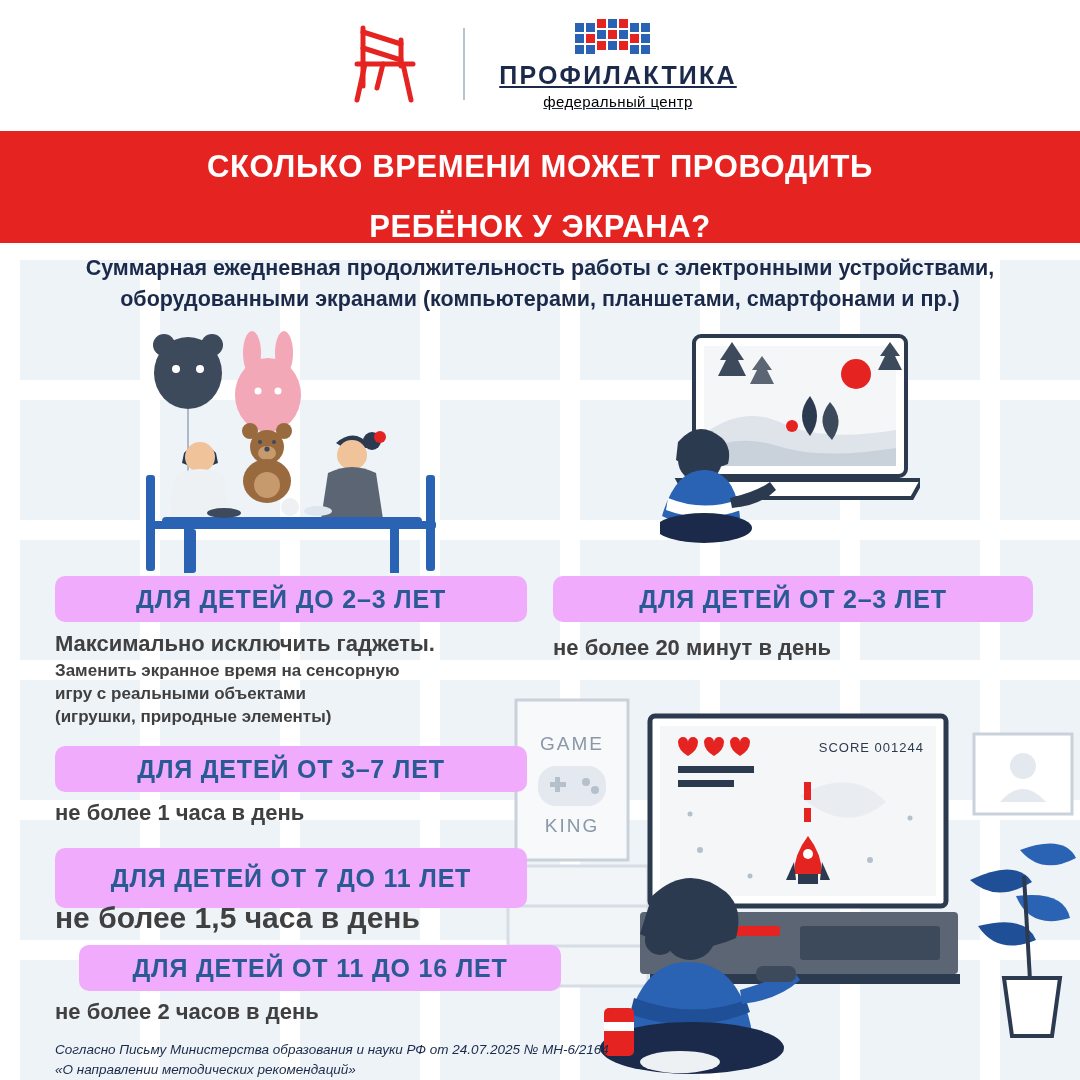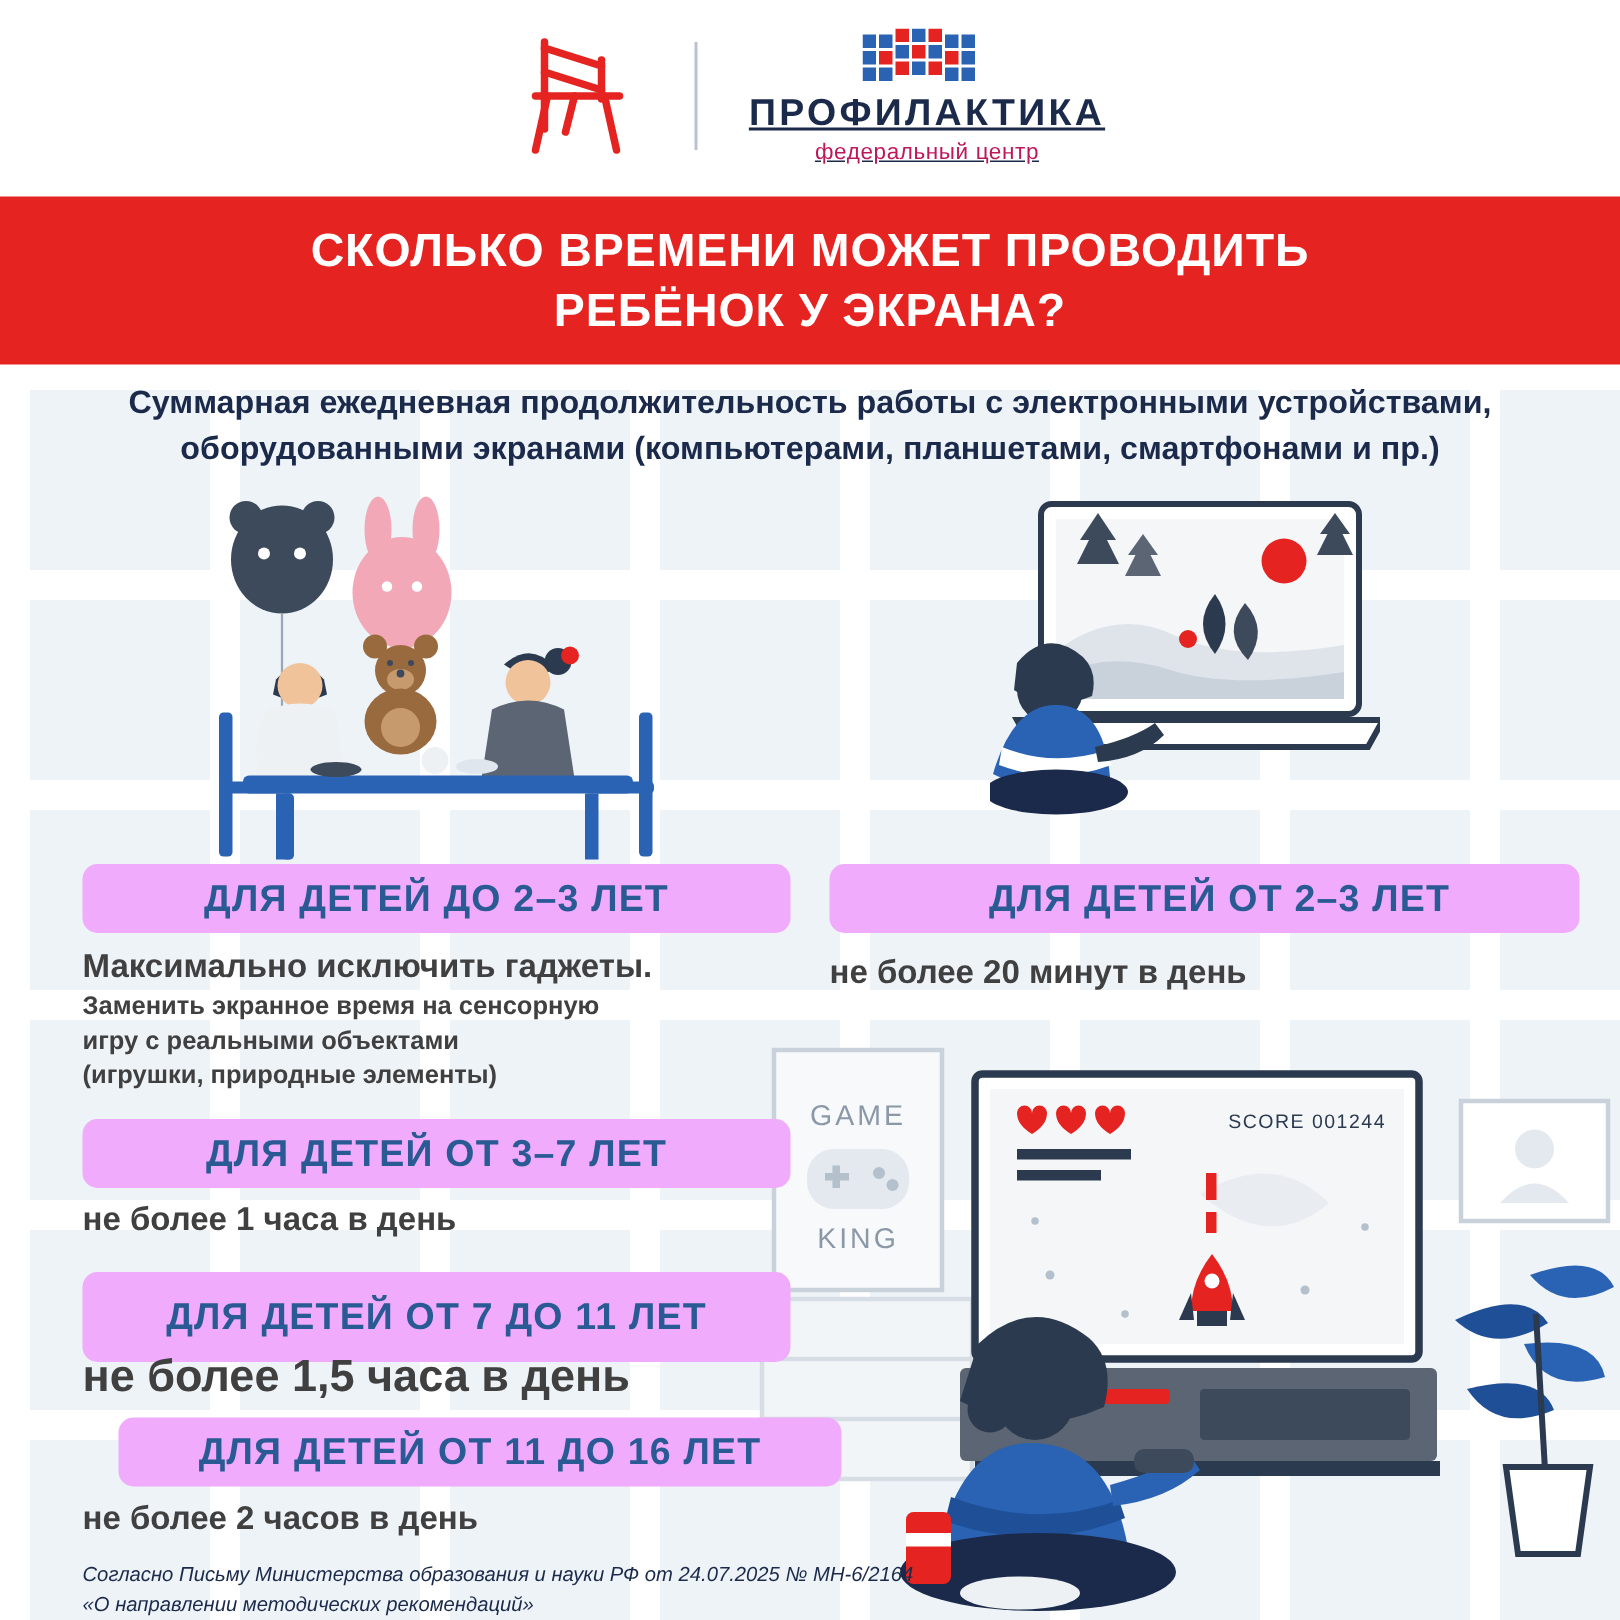--- a/index.html
+++ b/index.html
@@ -50,21 +50,21 @@
   .logo-squares { margin-bottom: 6px; }
   .logo-title {
     font-size: 25px;
     font-weight: bold;
     letter-spacing: 2.2px;
     color: #1b2a4a;
     line-height: 1;
   }
   .logo-sub {
     font-size: 15px;
-    color: #be185d;
+    color: #000000;
     letter-spacing: 0.4px;
     margin-top: 5px;
   }
 
   
   .headline-band {
     position: absolute;
     left: 0; top: 131px;
     width: 1080px; height: 112px;
     background: #e52421;
@@ -74,20 +74,21 @@
     justify-content: center;
     z-index: 5;
   }
   .headline-band div {
     color: #ffffff;
     font-size: 31px;
     font-weight: bold;
     letter-spacing: 0.6px;
     line-height: 1.28;
     text-align: center;
+    margin-top: 20px;
   }
 
   
   .intro {
     position: absolute;
     left: 0; top: 253px;
     width: 1080px;
     text-align: center;
     z-index: 5;
   }
@@ -108,21 +109,21 @@
     justify-content: center;
     z-index: 6;
   }
   .banner span {
     color: #2a5a94;
     font-size: 25px;
     font-weight: bold;
     letter-spacing: 0.8px;
   }
   .banner-1 { left: 55px;  top: 576px; width: 472px; height: 46px; }
-  .banner-2 { left: 553px; top: 576px; width: 480px; height: 46px; padding-left: 20px; }
+  .banner-2 { left: 553px; top: 576px; width: 480px; height: 46px; }
   .banner-3 { left: 55px;  top: 746px; width: 472px; height: 46px; }
   .banner-4 { left: 55px;  top: 848px; width: 472px; height: 60px; }
   .banner-5 { left: 55px;  top: 945px; width: 482px; height: 46px; margin-left: 24px; }
 
   
   .cap {
     position: absolute;
     text-align: left;
     z-index: 6;
     color: #404040;

